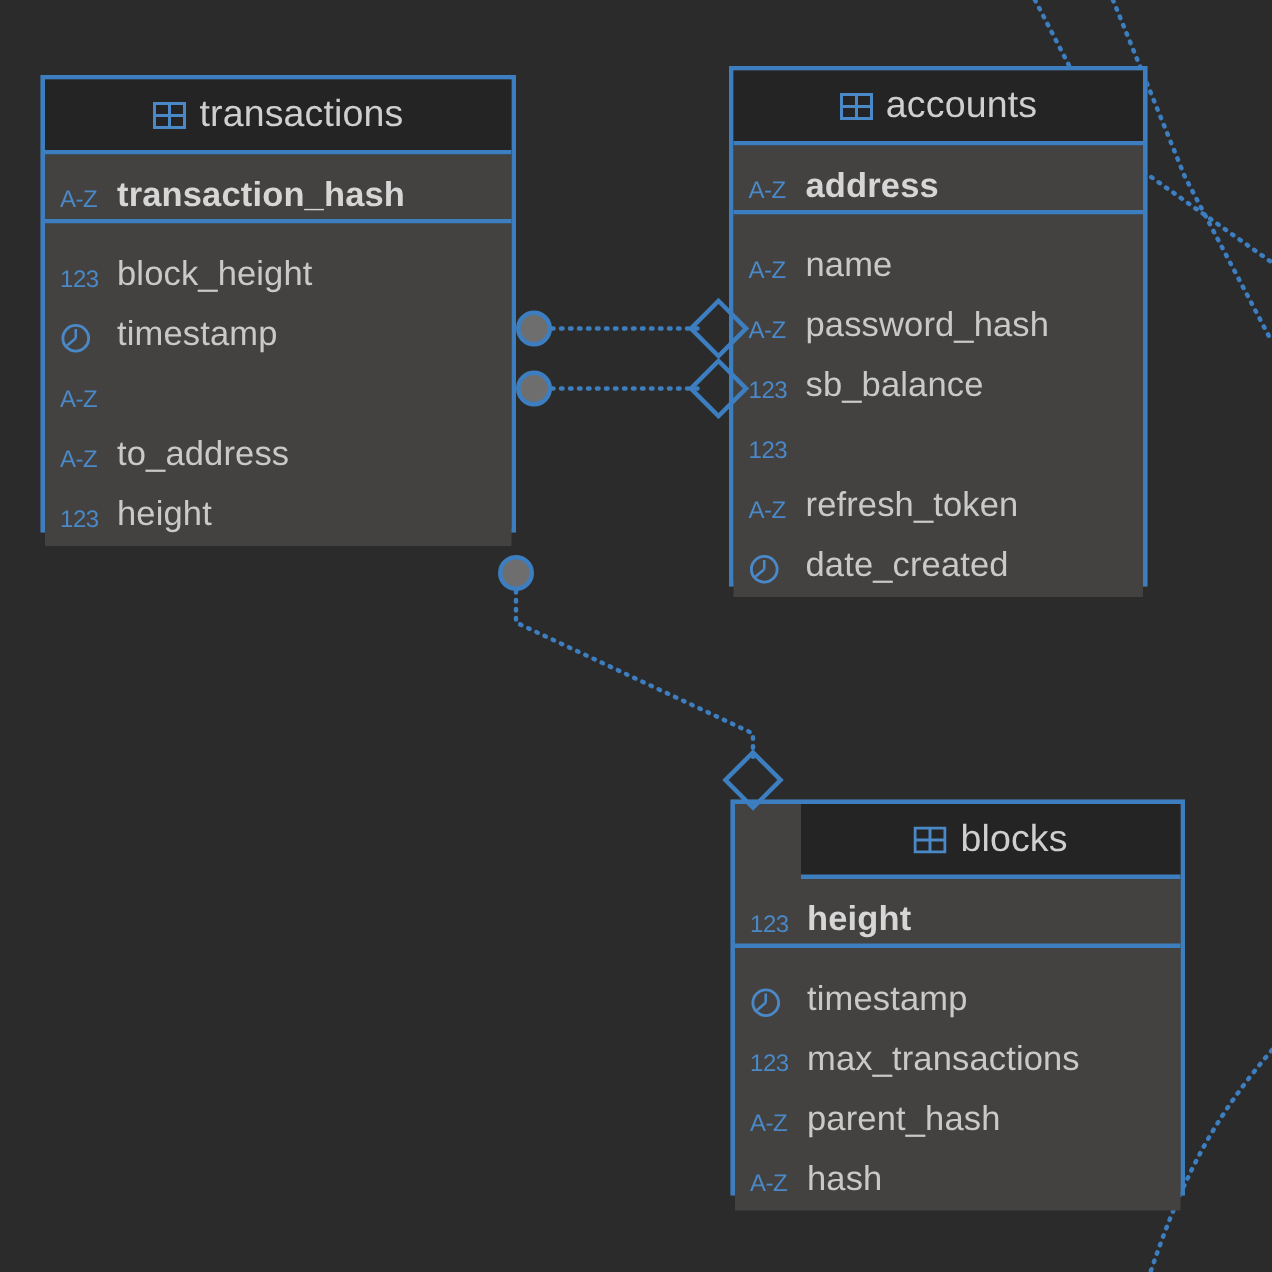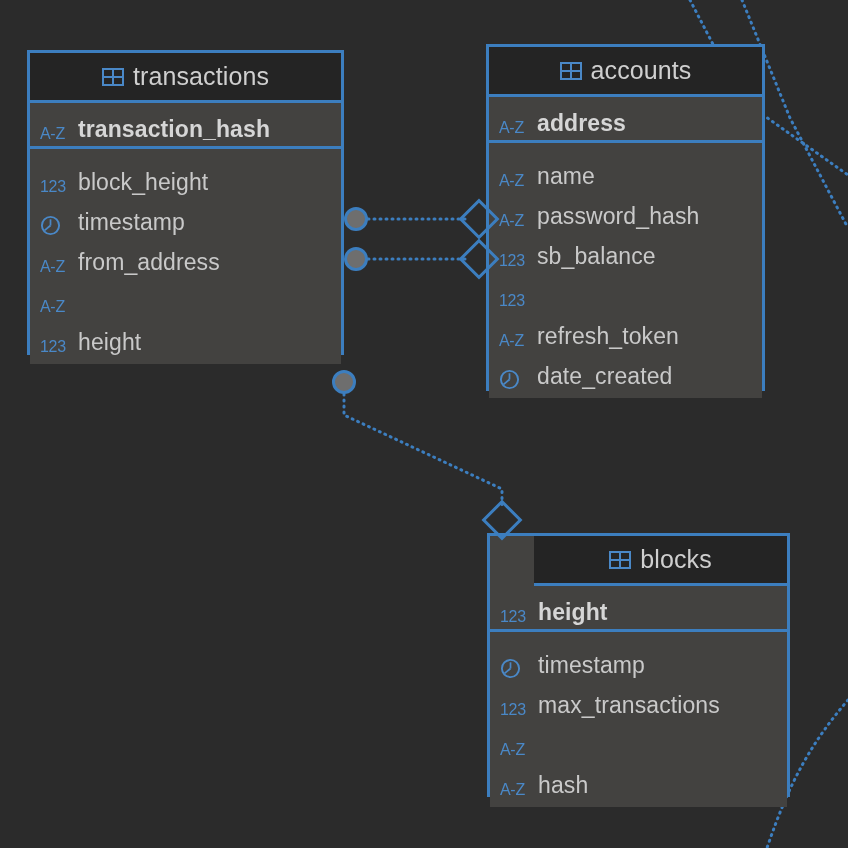--- a/index.html
+++ b/index.html
@@ -196,24 +196,24 @@
           <svg class="clock-icon" viewBox="0 0 22 22">
             <circle cx="11" cy="11" r="9" fill="none" stroke="#4a88c7" stroke-width="2"></circle>
             <line x1="11" y1="11" x2="11" y2="4.5" stroke="#4a88c7" stroke-width="1.8"></line>
             <line x1="11" y1="11" x2="4.8" y2="16.2" stroke="#4a88c7" stroke-width="1.8"></line>
           </svg>
         </span>
         <span class="col-name">timestamp</span>
       </div>
       <div class="column-row">
         <span class="type-icon">A-Z</span>
-        <span class="col-name">from_address</span>
-      </div>
-      <div class="column-row">
-        <span class="type-icon">A-Z</span>
+      </div>
+      <div class="column-row">
+        <span class="type-icon">A-Z</span>
+        <span class="col-name">to_address</span>
       </div>
       <div class="column-row">
         <span class="type-icon">123</span>
         <span class="col-name">height</span>
       </div>
     </div>
   </div>
 
   <div class="table-node" id="node-accounts">
     <div class="table-header">
@@ -288,20 +288,21 @@
           </svg>
         </span>
         <span class="col-name">timestamp</span>
       </div>
       <div class="column-row">
         <span class="type-icon">123</span>
         <span class="col-name">max_transactions</span>
       </div>
       <div class="column-row">
         <span class="type-icon">A-Z</span>
+        <span class="col-name">parent_hash</span>
       </div>
       <div class="column-row">
         <span class="type-icon">A-Z</span>
         <span class="col-name">hash</span>
       </div>
     </div>
   </div>
 
   <svg id="edges-fg" viewBox="0 0 848 848" width="848" height="848">
 

